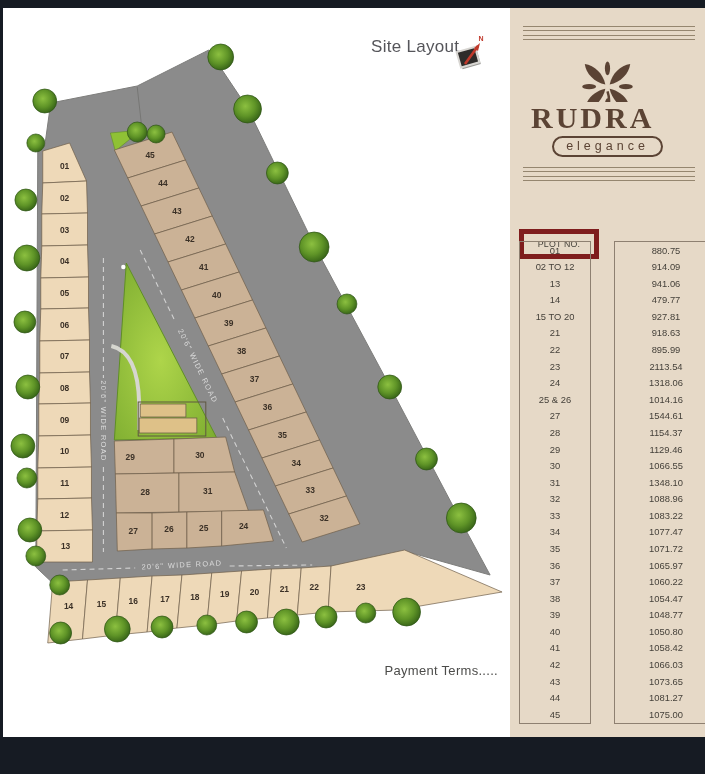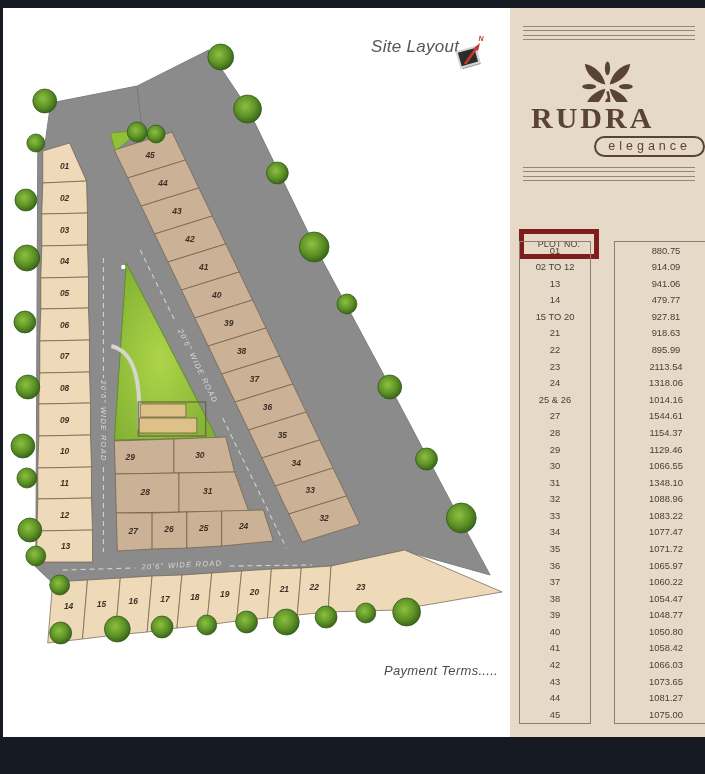--- a/index.html
+++ b/index.html
@@ -1,38 +1,38 @@
 <!DOCTYPE html>
 <html><head>
 <meta charset="utf-8">
 <style>
   html,body{margin:0;padding:0;}
   body{width:705px;height:774px;overflow:hidden;background:#161b23;font-family:"Liberation Sans",sans-serif;}
   .stage{position:relative;width:705px;height:774px;background:#161b23;}
   .letterbox{position:absolute;left:0;width:705px;background:#161b23;}
   .lb-top{top:0;height:8px;}
   .lb-bottom{top:737px;height:37px;}
-  .main{position:absolute;left:3px;top:8px;width:507px;height:729px;background:#ffffff;font-style:italic;}
+  .main{position:absolute;left:3px;top:8px;width:507px;height:729px;background:#ffffff;}
   .panel{position:absolute;left:510px;top:8px;width:195px;height:729px;background:#e6d9c7;}
 
   .site-title{position:absolute;left:368px;top:29px;font-size:17px;color:#55555a;letter-spacing:.3px;}
   .compass{position:absolute;left:450px;top:25px;}
 
   .payment{position:absolute;left:30px;top:655px;width:465px;text-align:right;}
   .payment-heading{font-size:13px;color:#4c4c4a;letter-spacing:.3px;}
   .payment-line{font-size:10.3px;color:#85827d;line-height:15px;}
   .payment-line.first{margin-top:12px;}
 
   
   .rule{position:absolute;left:13px;width:172px;height:3px;border-top:1px solid #95866f;border-bottom:1px solid #95866f;}
   .r1{top:18px;} .r2{top:27px;} .r3{top:159px;} .r4{top:168px;}
   .emblem{position:absolute;left:60px;top:42px;}
   .brand-name{position:absolute;top:93px;left:0;width:195px;text-align:left;
     font-family:"Liberation Serif",serif;font-weight:bold;font-size:30px;color:#5b4334;letter-spacing:3px;margin-left:21px;}
-  .brand-tagline{position:absolute;top:128px;left:0;width:195px;text-align:right;}
+  .brand-tagline{position:absolute;top:128px;left:0;width:195px;text-align:center;}
   .brand-tagline span{display:inline-block;border:2px solid #5b4334;border-radius:12px;padding:1px 12px 2px 12px;
     font-size:12.5px;letter-spacing:4px;color:#5b4334;}
   .th{position:absolute;top:221px;height:20px;border:5px solid #7f1d1d;display:flex;align-items:center;justify-content:center;
     font-size:8.8px;color:#45413a;letter-spacing:.2px;}
   .th1{left:9px;width:70px;} .th2{left:87px;width:102px;}
   .tcol{position:absolute;top:233px;height:481px;border:1px solid #8e8071;display:flex;flex-direction:column;
     justify-content:space-around;align-items:center;font-size:9.4px;color:#45413a;}
   .tc1{left:9px;width:70px;} .tc2{left:104px;width:102px;}
   .trow{line-height:1;}
 

